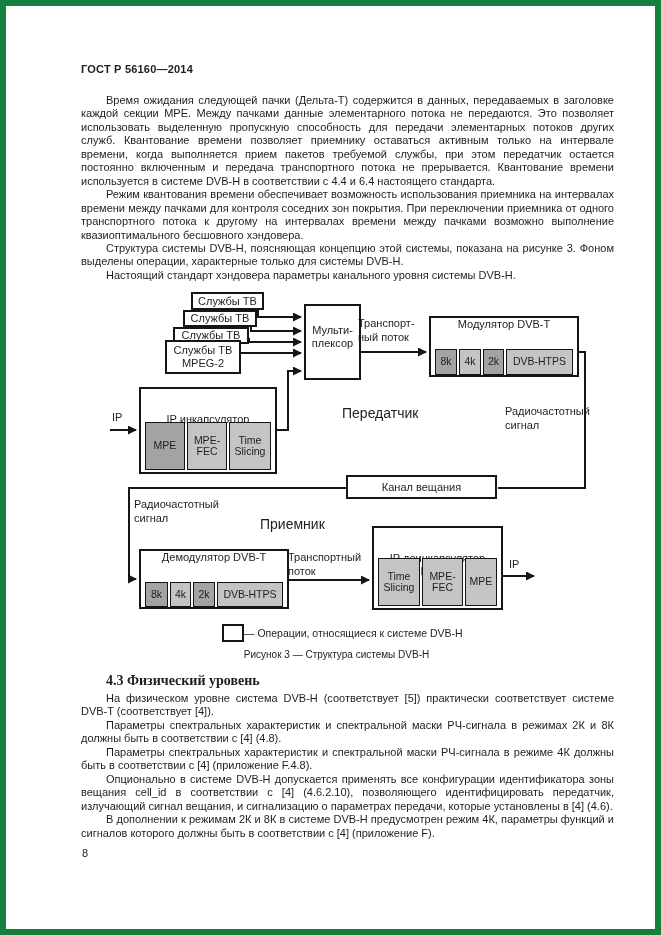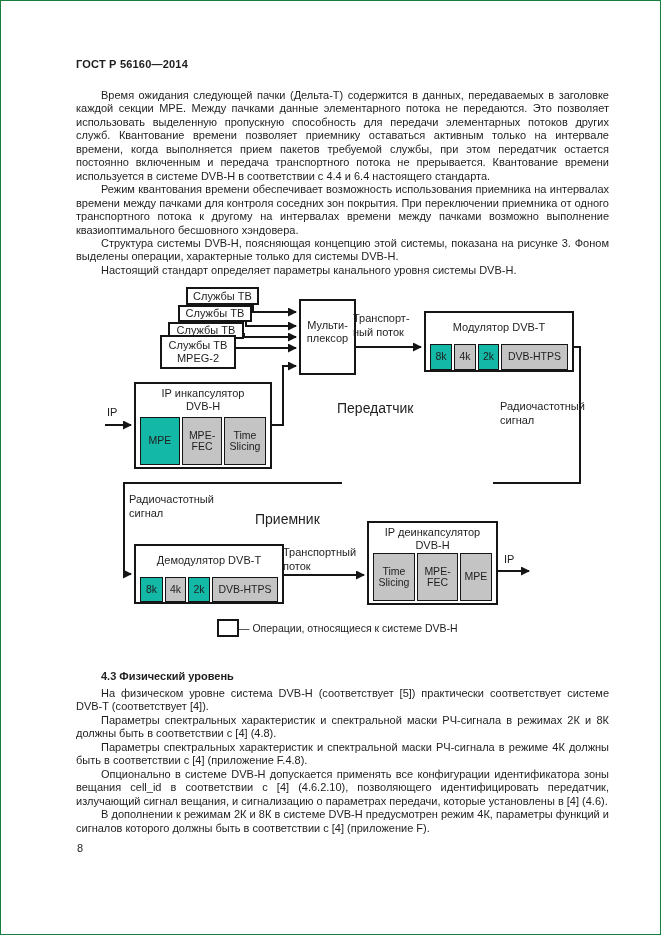--- a/index.html
+++ b/index.html
@@ -1,61 +1,61 @@
 <!DOCTYPE html>
 <html style="--shaded: #c4c4c4;"><head>
 <meta charset="utf-8">
 <style>
   * { margin:0; padding:0; box-sizing:border-box; }
   html,body { background:#e9e9e9; }
   body { font-family:"Liberation Sans", sans-serif; }
   .page {
     position:relative; width:661px; height:935px; background:#fff;
-    border:1px solid #15803d; overflow:hidden; color:#1e1e1e;
+    border:6px solid #15803d; overflow:hidden; color:#1e1e1e;
   }
   .hdr { position:absolute; left:75px; top:57px; font-size:11px; font-weight:bold; letter-spacing:.2px; }
   .textblock { position:absolute; left:75px; width:533px; font-size:11px; line-height:13.45px; text-align:justify; }
   #tb1 { top:88px; }
   #tb2 { top:668px; }
   p.para { text-indent:25px; }
-  .sechead { font-size:11px; font-weight:bold; line-height:14px; padding-left:25px; margin-bottom:4px; }
+  .sechead { font-size:14px; font-weight:bold; line-height:14px; padding-left:25px; margin-bottom:4px;font-family:Liberation Serif, serif; }
   .pagenum { position:absolute; left:76px; top:841px; font-size:11px; }
 
   
   .diagram { position:absolute; left:0; top:280px; width:661px; height:380px; }
   .csvg { position:absolute; left:0; top:0; }
   .dbox { position:absolute; background:#fff; border:2px solid #151515;
           font-size:11px; line-height:13px; text-align:center; z-index:2; }
   .flexc { display:flex; flex-direction:column; align-items:center; justify-content:center; }
-  .boxtitle { padding-top:8px; }
-  .boxtitle2 { padding-top:3px;text-align:center; }
+  .boxtitle { }
+  .boxtitle2 { padding-top:24px;text-align:center; }
   .inner-row { position:absolute; left:4px; right:4px; display:flex; gap:2px; }
   .ibox { border:1.5px solid #151515; display:flex; flex-direction:column; align-items:center;
-          justify-content:center; font-size:10.5px; line-height:11.5px; background:#14b8a6; text-align:center; }
+          justify-content:center; font-size:10.5px; line-height:11.5px; background:#a3a3a3; text-align:center; }
   .shade { background:var(--shaded,#c4c4c4); }
   .dlabel { position:absolute; font-size:11px; line-height:13.5px; z-index:3; }
   .center { text-align:left; }
   .big { font-size:14px; }
   .legend-swatch { position:absolute; left:216px; top:338px; width:22px; height:18px;
                    border:2px solid #151515; background:#fff; z-index:2; }
   .legend-text { position:absolute; left:238px; top:341px; font-size:10.5px; z-index:3; }
   .caption { position:absolute; left:64px; top:363px; width:533px; text-align:center; font-size:10px; z-index:3; }
 </style>
 </head>
 <body>
 
 <div class="page">
 
   <div class="hdr">ГОСТ Р 56160—2014</div>
 
   <div class="textblock" id="tb1">
     <p class="para">Время ожидания следующей пачки (Дельта-Т) содержится в данных, передаваемых в заголовке каждой секции MPE. Между пачками данные элементарного потока не передаются. Это позволяет использовать выделенную пропускную способность для передачи элементарных потоков других служб. Квантование времени позволяет приемнику оставаться активным только на интервале времени, когда выполняется прием пакетов требуемой службы, при этом передатчик остается постоянно включенным и передача транспортного потока не прерывается. Квантование времени используется в системе DVB-H в соответствии с 4.4 и 6.4 настоящего стандарта.</p>
     <p class="para">Режим квантования времени обеспечивает возможность использования приемника на интервалах времени между пачками для контроля соседних зон покрытия. При переключении приемника от одного транспортного потока к другому на интервалах времени между пачками возможно выполнение квазиоптимального бесшовного хэндовера.</p>
     <p class="para">Структура системы DVB-H, поясняющая концепцию этой системы, показана на рисунке 3. Фоном выделены операции, характерные только для системы DVB-H.</p>
-    <p class="para">Настоящий стандарт определяет параметры канального уровня системы DVB-H.</p>
+    <p class="para">Настоящий стандарт хэндовера параметры канального уровня системы DVB-H.</p>
   </div>
 
   <div class="diagram">
 
     <svg class="csvg" width="661" height="380" viewBox="0 0 661 380">
       <defs>
         <marker id="arr" markerUnits="userSpaceOnUse" markerWidth="10" markerHeight="9" refX="8" refY="4.5" orient="auto">
           <path d="M0,0 L9,4.5 L0,9 Z" fill="#151515"></path>
         </marker>
       </defs>
@@ -112,20 +112,23 @@
           <div>MPE-</div>
           <div>FEC</div>
         </div>
         <div class="ibox shade" style="flex:1;">
           <div>Time</div>
           <div>Slicing</div>
         </div>
       </div>
     </div>
 
+    <div class="dbox flexc" style="left:340px;top:189px;width:151px;height:24px;border-width:2.5px;">
+      <div>Канал вещания</div>
+    </div>
 
     <div class="dbox" style="left:133px;top:263px;width:150px;height:60px;">
       <div class="boxtitle">Демодулятор DVB-T</div>
       <div class="inner-row" style="top:31px;height:25px;">
         <div class="ibox" style="width:23px;">8k</div>
         <div class="ibox shade" style="width:21px;">4k</div>
         <div class="ibox" style="width:22px;">2k</div>
         <div class="ibox shade" style="flex:1;">DVB-HTPS</div>
       </div>
     </div>
@@ -162,20 +165,21 @@
     </div>
     <div class="dlabel big center" style="left:254px;top:232px;width:72px;">Приемник</div>
     <div class="dlabel center" style="left:282px;top:265px;width:66px;">
       <div>Транспортный</div>
       <div>поток</div>
     </div>
     <div class="dlabel" style="left:503px;top:272px;">IP</div>
 
     <div class="legend-swatch"></div>
     <div class="legend-text">— Операции, относящиеся к системе DVB-H</div>
+    <div class="caption">Рисунок 3 — Структура системы DVB-H</div>
   </div>
 
   <div class="textblock" id="tb2">
     <div class="sechead">4.3 Физический уровень</div>
     <p class="para">На физическом уровне система DVB-H (соответствует [5]) практически соответствует системе DVB-T (соответствует [4]).</p>
     <p class="para">Параметры спектральных характеристик и спектральной маски РЧ-сигнала в режимах 2К и 8К должны быть в соответствии с [4] (4.8).</p>
     <p class="para">Параметры спектральных характеристик и спектральной маски РЧ-сигнала в режиме 4К должны быть в соответствии с [4] (приложение F.4.8).</p>
     <p class="para">Опционально в системе DVB-H допускается применять все конфигурации идентификатора зоны вещания cell_id в соответствии с [4] (4.6.2.10), позволяющего идентифицировать передатчик, излучающий сигнал вещания, и сигнализацию о параметрах передачи, которые установлены в [4] (4.6).</p>
     <p class="para">В дополнении к режимам 2К и 8К в системе DVB-H предусмотрен режим 4К, параметры функций и сигналов которого должны быть в соответствии с [4] (приложение F).</p>
   </div>

